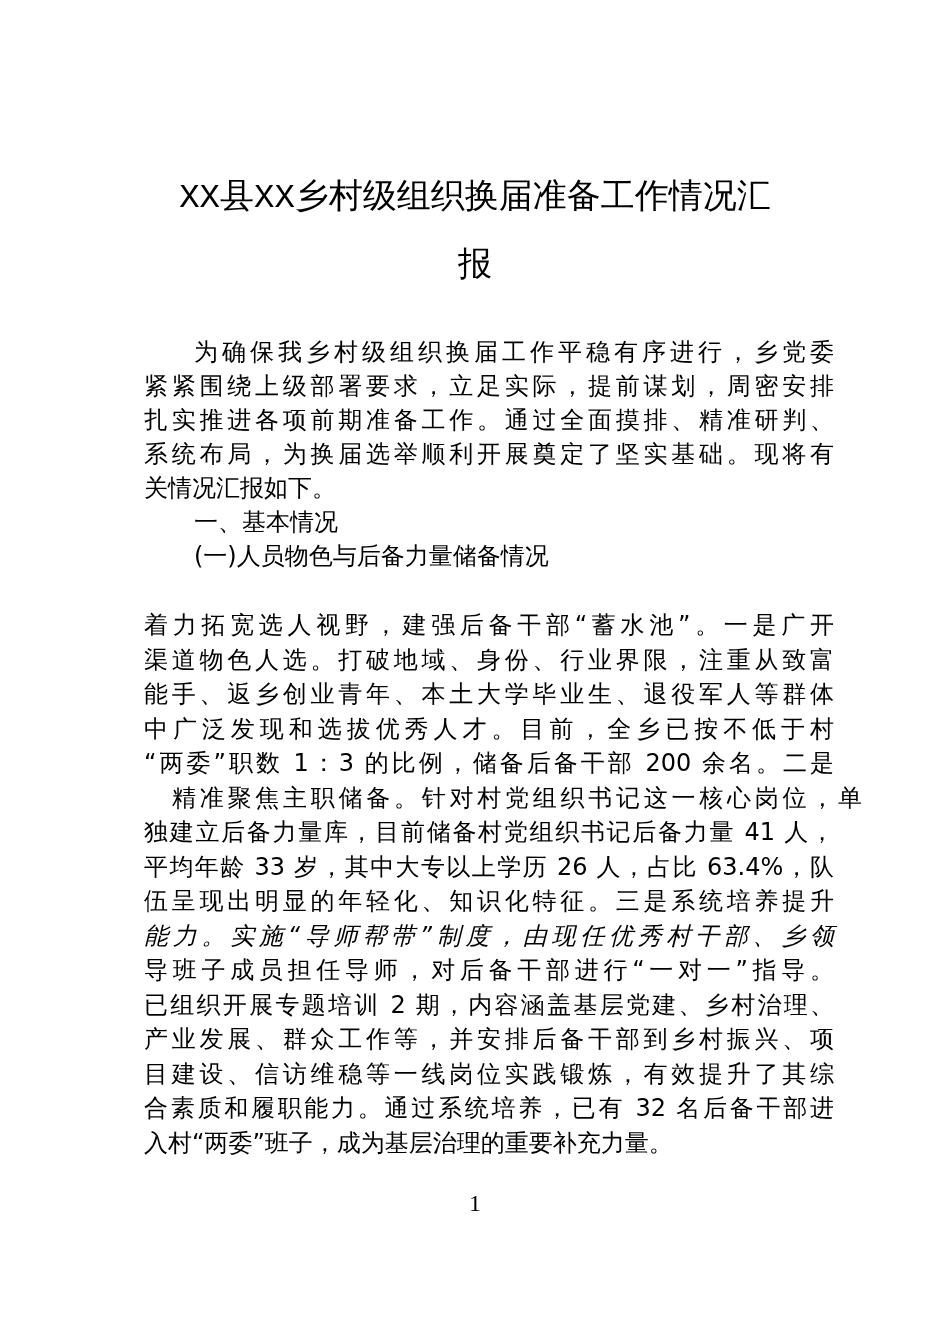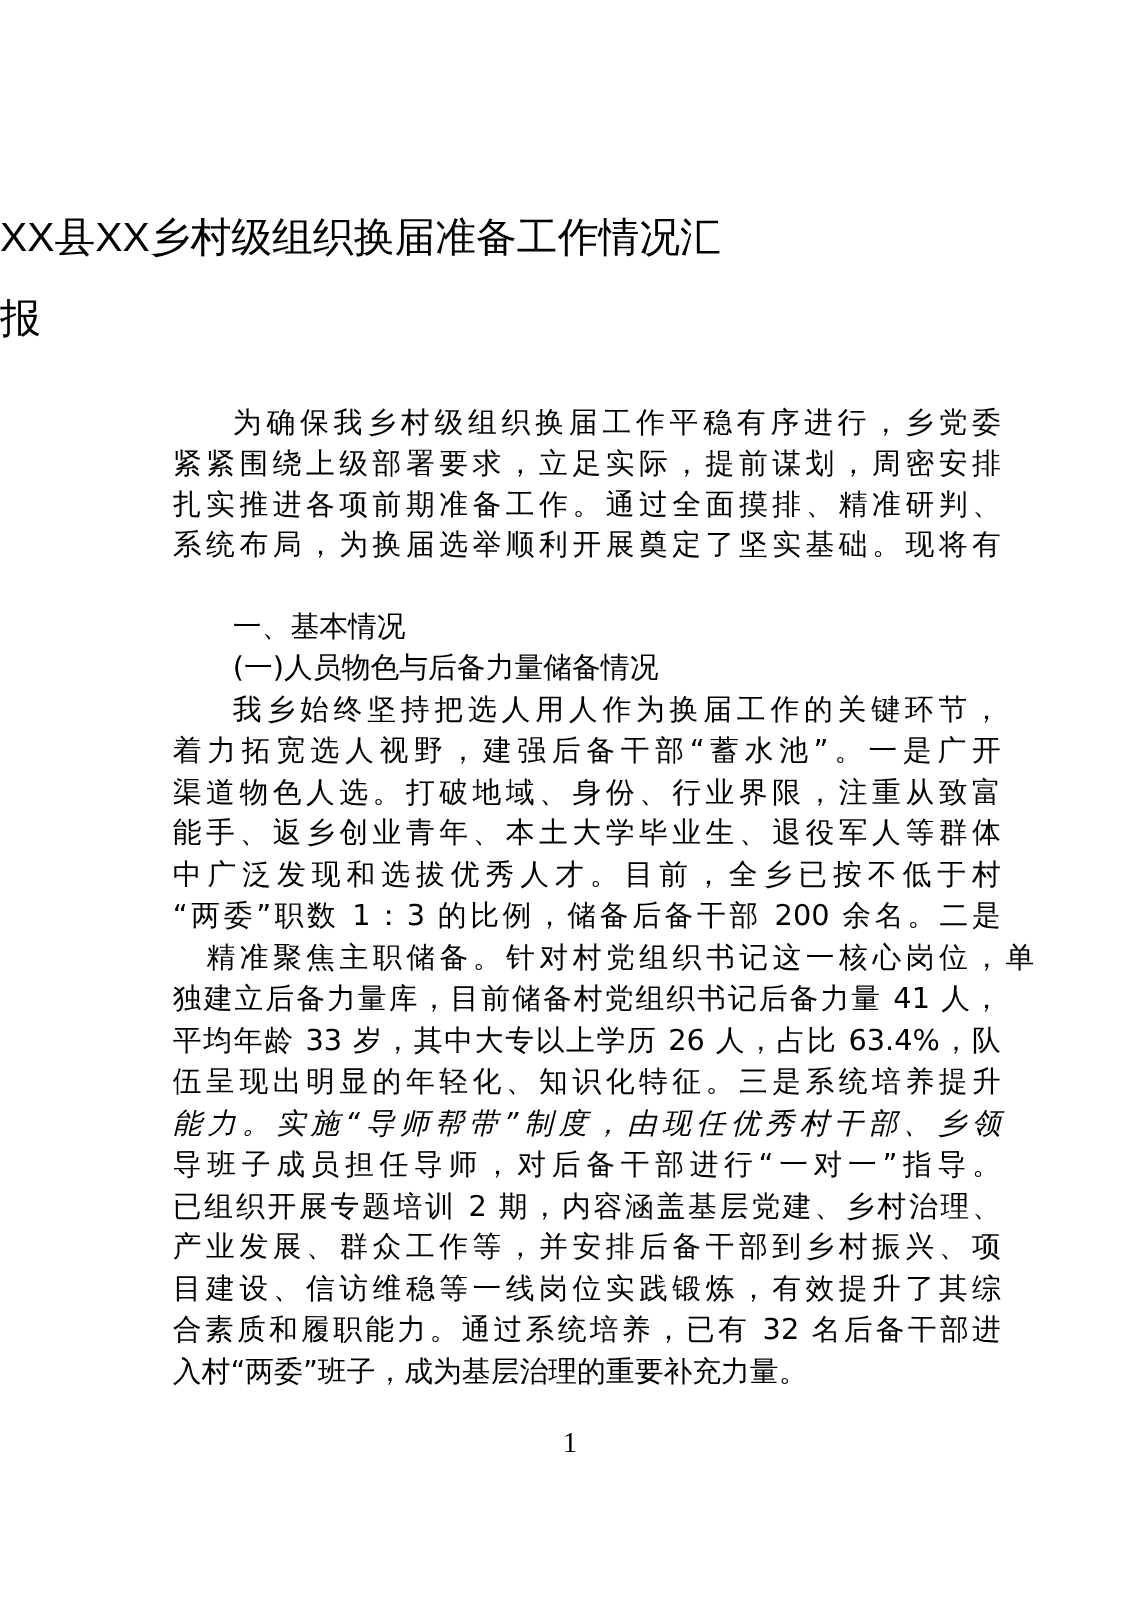--- a/index.html
+++ b/index.html
@@ -19,26 +19,26 @@
       position: absolute;
       left: 0; top: 0;
       width: 950px;
       height: 1344px;
       background: #ffffff;
     }
     .title-line {
       position: absolute;
       left: 0;
       width: 950px;
-      text-align: left;
+      text-align: center;
       font-size: 34px;
       line-height: 40px;
       white-space: nowrap;
       letter-spacing: 0px;
-      font-family: Liberation Sans, sans-serif;
+      font-family: Liberation Mono, monospace;
     }
     .line {
       position: absolute;
       left: 144px;
       width: 690px;
       font-size: 24px;
       line-height: 30px;
       white-space: nowrap;
       text-align: justify;
       text-align-last: justify;
@@ -62,25 +62,25 @@
 
 <div class="page">
 
   <div class="title-line" style="top:178px;">XX县XX乡村级组织换届准备工作情况汇</div>
   <div class="title-line" style="top:246px;">报</div>
 
   <div class="line indent" style="top:337px;">为确保我乡村级组织换届工作平稳有序进行，乡党委</div>
   <div class="line" style="top:371px;">紧紧围绕上级部署要求，立足实际，提前谋划，周密安排</div>
   <div class="line" style="top:405px;">扎实推进各项前期准备工作。通过全面摸排、精准研判、</div>
   <div class="line" style="top:439px;">系统布局，为换届选举顺利开展奠定了坚实基础。现将有</div>
+  <div class="line last" style="top:473px;">关情况汇报如下。</div>
 
   <div class="line indent last" style="top:507px;">一、基本情况</div>
   <div class="line indent last" style="top:541px;">(一)人员物色与后备力量储备情况</div>
 
-  <div class="line indent" style="top:576px;">我乡始终坚持把选人用人作为换届工作的关键环节，</div>
   <div class="line" style="top:610px;">着力拓宽选人视野，建强后备干部“蓄水池”。一是广开</div>
   <div class="line" style="top:679px;">能手、返乡创业青年、本土大学毕业生、退役军人等群体</div>
   <div class="line" style="top:645px;">渠道物色人选。打破地域、身份、行业界限，注重从致富</div>
   <div class="line" style="top:714px;">中广泛发现和选拔优秀人才。目前，全乡已按不低于村</div>
   <div class="line" style="top:748px;">“两委”职数 1：3 的比例，储备后备干部 200 余名。二是</div>
   <div class="line" style="top:783px;margin-left:28px;">精准聚焦主职储备。针对村党组织书记这一核心岗位，单</div>
   <div class="line" style="top:817px;">独建立后备力量库，目前储备村党组织书记后备力量 41 人，</div>
   <div class="line" style="top:852px;">平均年龄 33 岁，其中大专以上学历 26 人，占比 63.4%，队</div>
   <div class="line" style="top:886px;">伍呈现出明显的年轻化、知识化特征。三是系统培养提升</div>
   <div class="line" style="top:921px;font-style:italic;">能力。实施“导师帮带”制度，由现任优秀村干部、乡领</div>

